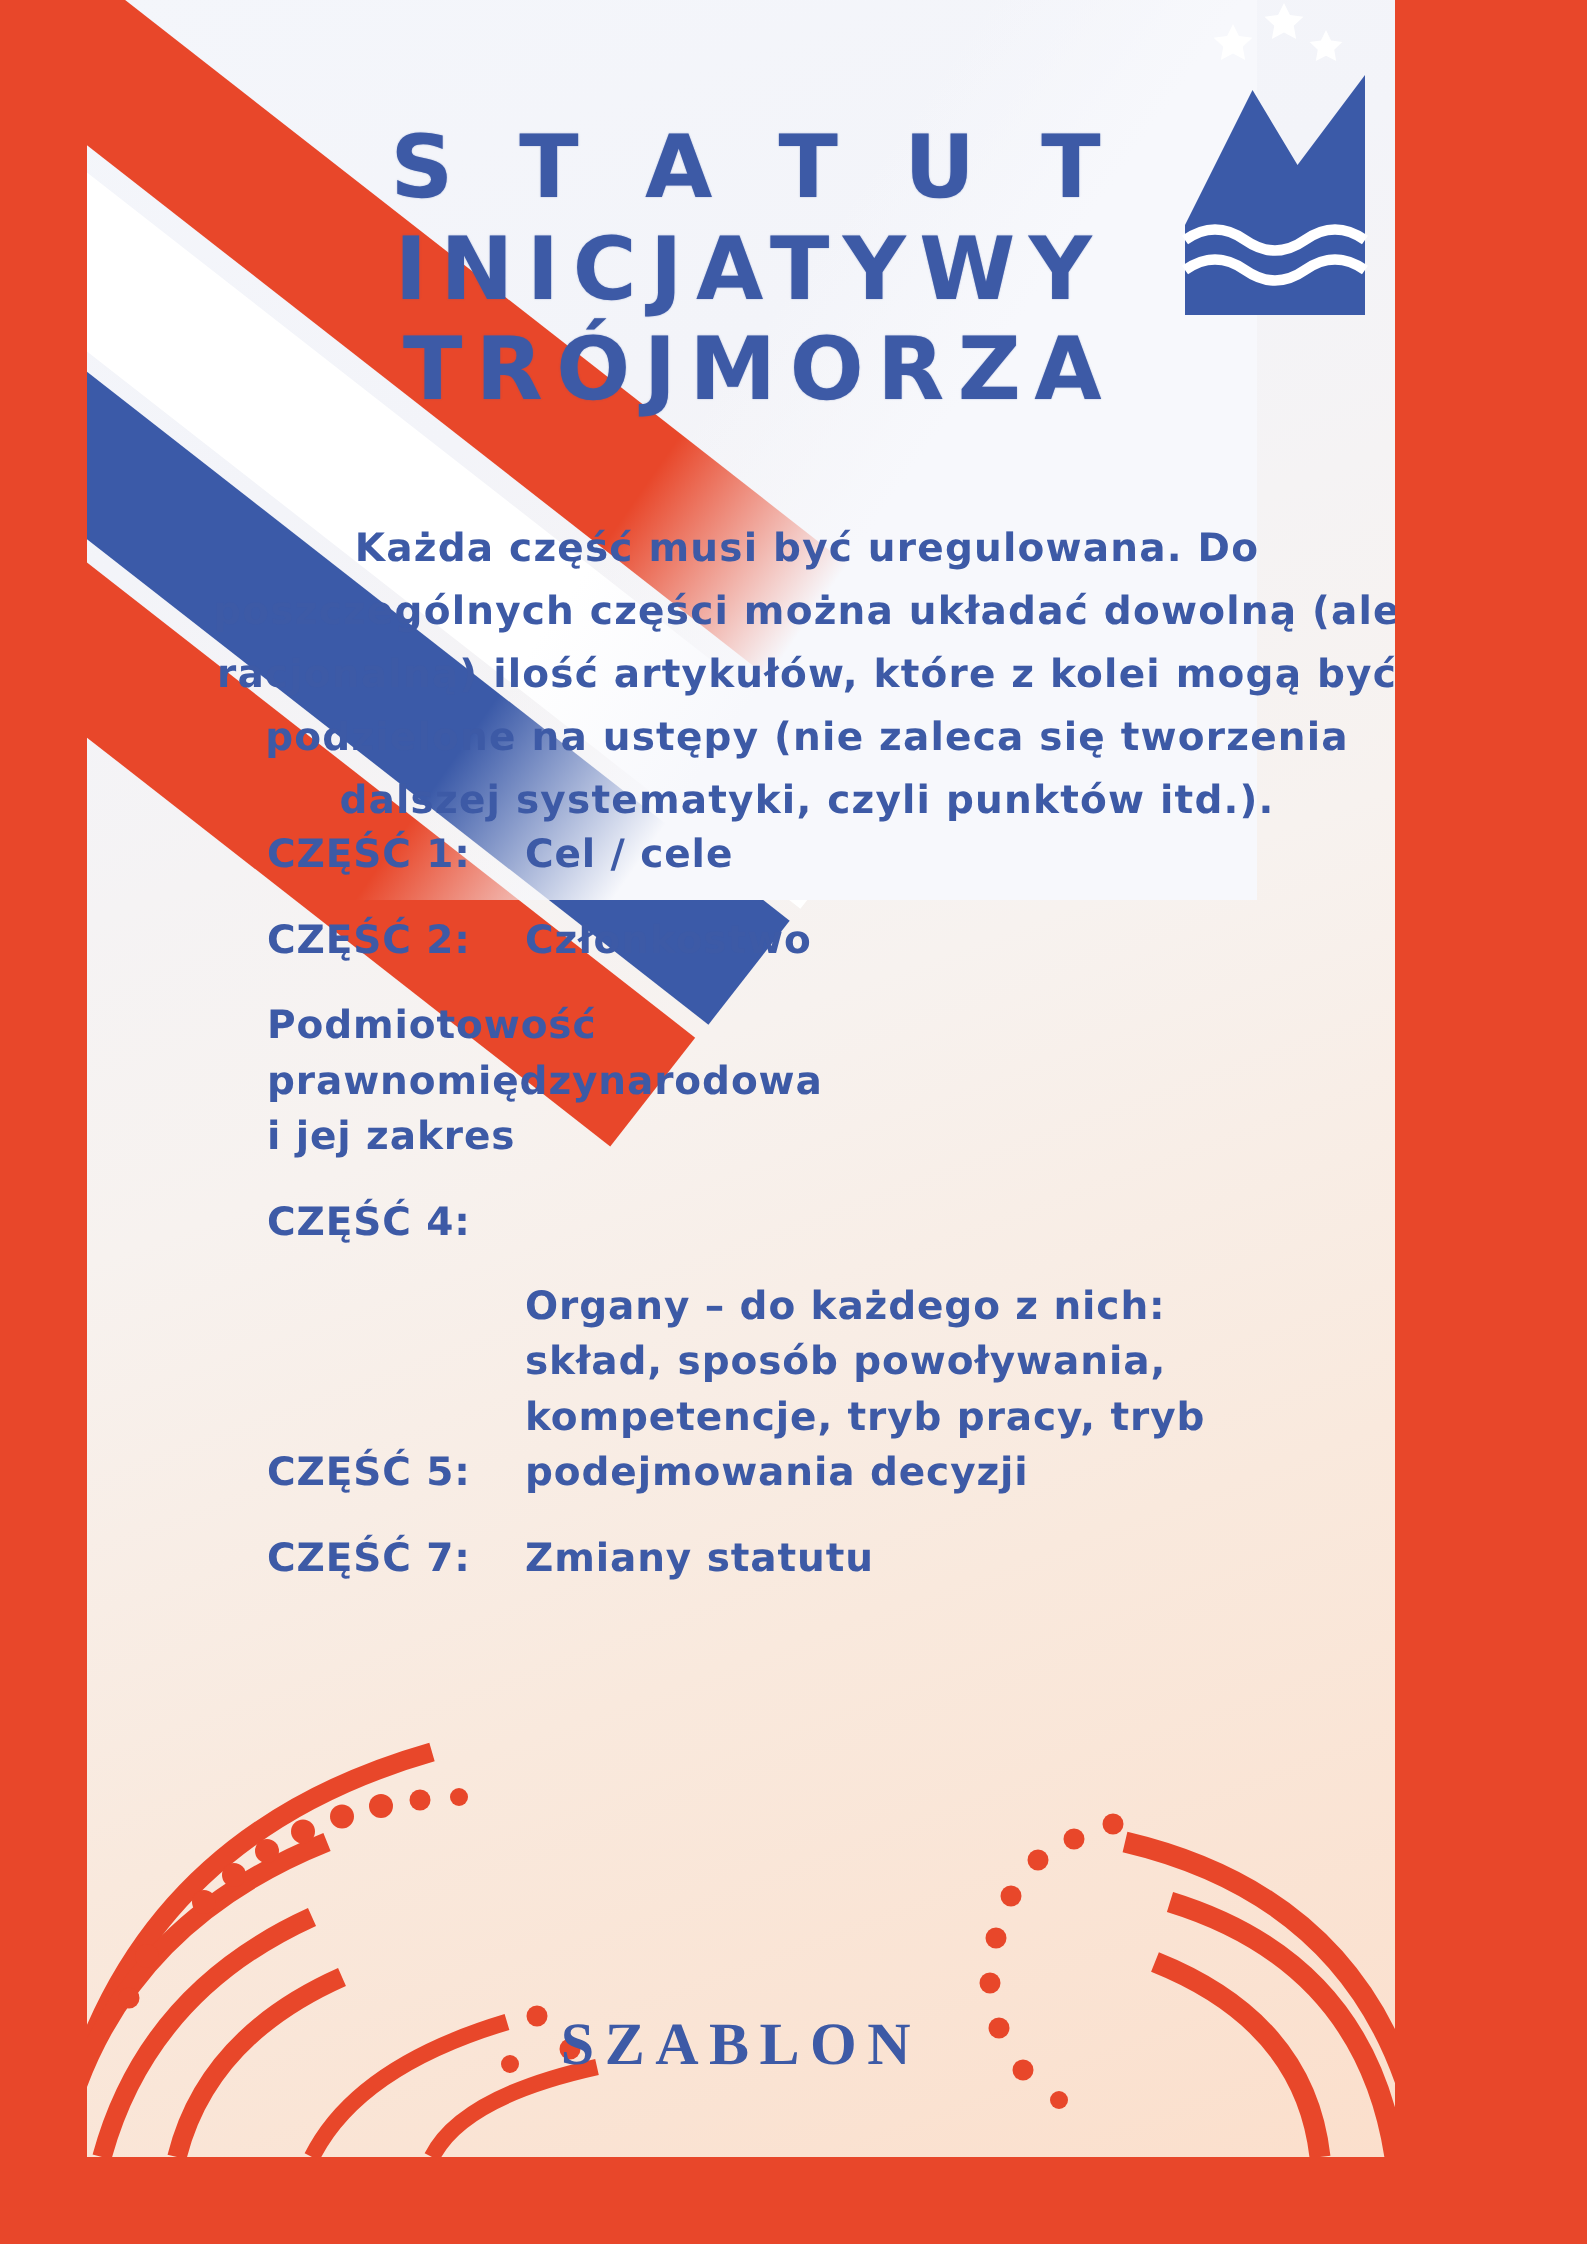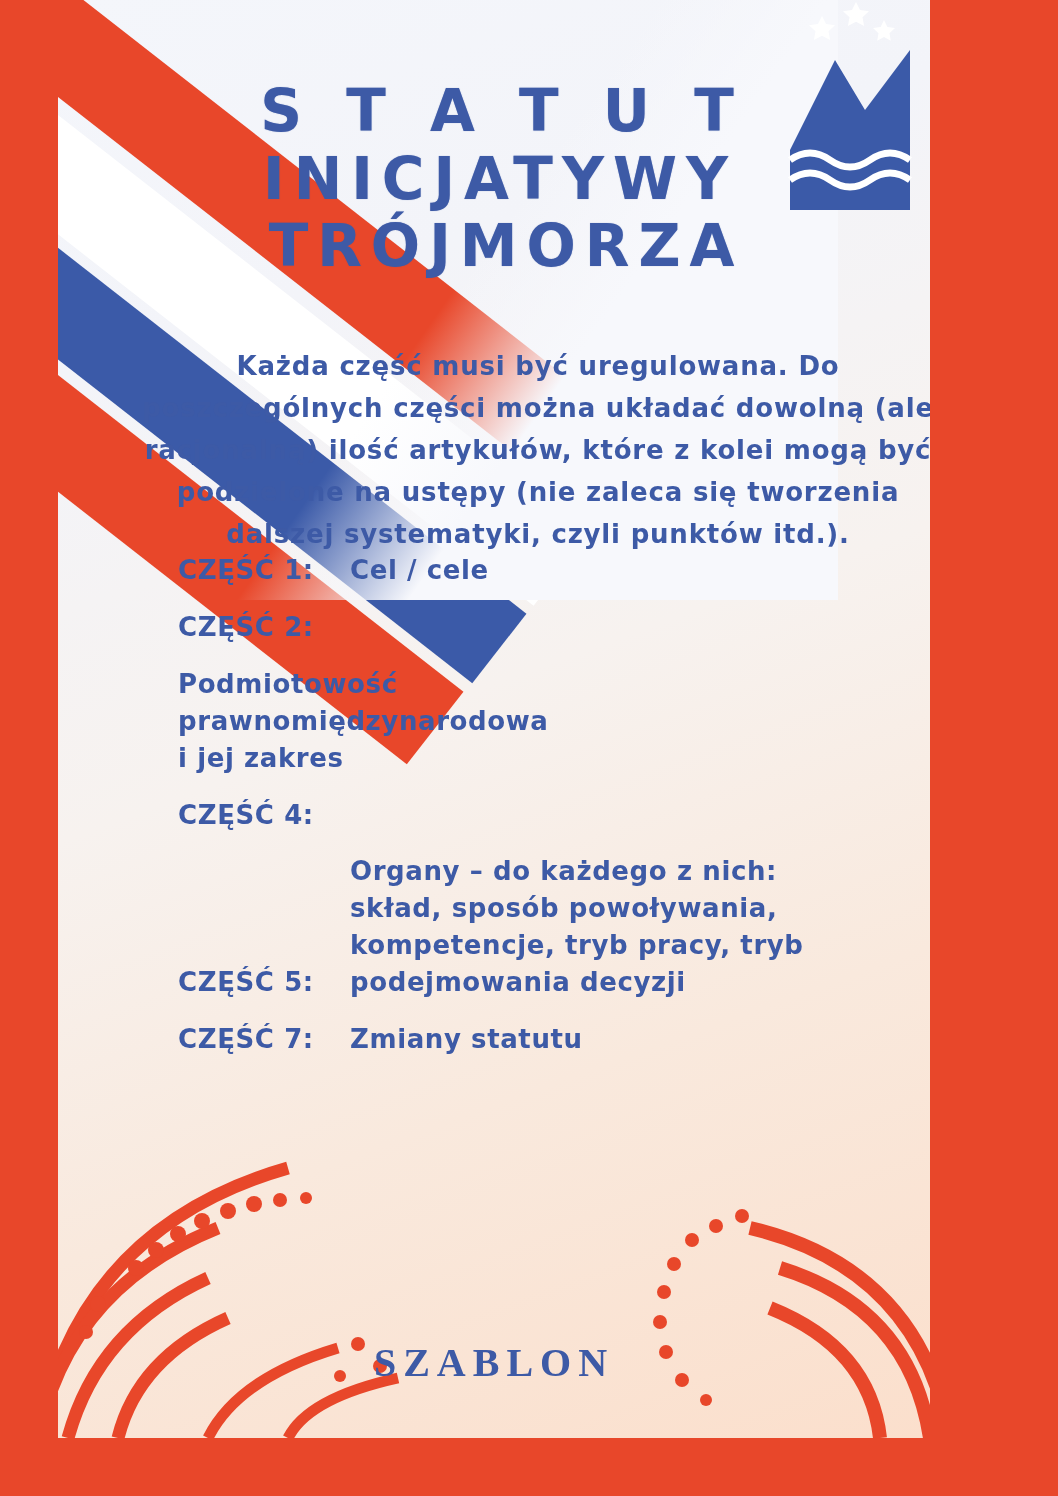--- a/index.html
+++ b/index.html
@@ -206,20 +206,21 @@
     <div class="intro">Każda część musi być uregulowana.
 Do poszczególnych części można układać dowolną (ale racjonalną) ilość artykułów, które z kolei mogą być podzielone na ustępy (nie zaleca się tworzenia dalszej systematyki, czyli punktów itd.).</div>
 
     <div class="parts">
       <div class="part-row">
         <span class="part-label">CZĘŚĆ 1:</span>
         <span class="part-text">Cel / cele</span>
       </div>
       <div class="part-row">
         <span class="part-label">CZĘŚĆ 2:</span>
+        <span class="part-text">Członkostwo</span>
       </div>
       <div class="part-row">
         <span class="part-text">Podmiotowość
 prawnomiędzynarodowa
 i jej zakres</span>
       </div>
       <div class="part-row">
         <span class="part-label">CZĘŚĆ 4:</span>
       </div>
       <div class="part-row">

